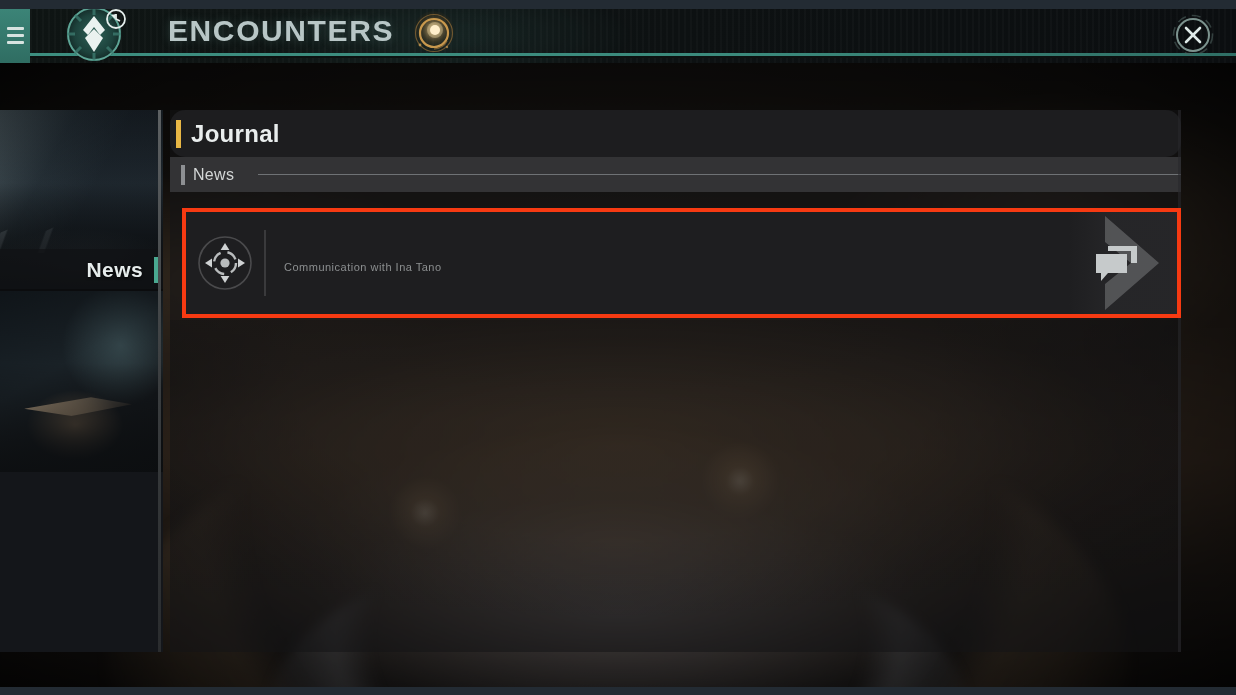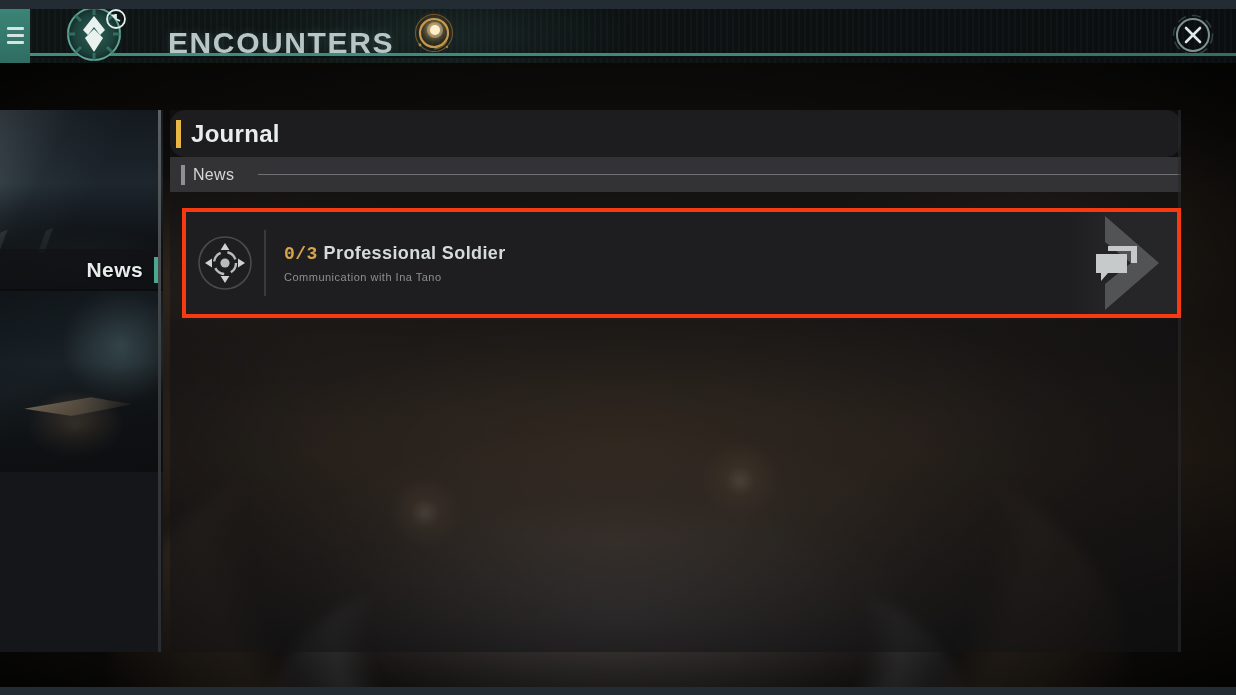--- a/index.html
+++ b/index.html
@@ -87,21 +87,21 @@
     gap: 4px; z-index: 45; cursor: pointer;
   }
   .hamburger-zone span {
     display: block; width: 17px; height: 3px; background: #d7e3e0; border-radius: 1px;
   }
 
   .emblem {
     position: absolute; left: 58px; top: 5px; width: 78px; height: 58px; z-index: 45;
   }
   .title-text {
-    position: absolute; left: 168px; top: 26px; z-index: 45;
+    position: absolute; left: 168px; top: 14px; z-index: 45;
     font-size: 30px; font-weight: 700; letter-spacing: 1.6px;
     color: #b8c6c6;
     font-family: "Liberation Sans", sans-serif;
     text-shadow: 0 0 10px rgba(120,180,170,0.25);
   }
   .orb-icon { position: absolute; left: 409px; top: 9px; width: 50px; height: 50px; z-index: 45; }
   .close-btn {
     position: absolute; right: 22px; top: 14px; width: 42px; height: 42px;
     z-index: 45; cursor: pointer;
   }
@@ -343,23 +343,20 @@
             <g fill="#cfd2d3">
               <path d="M28 8 l4.4 7 h-8.8 z"></path>
               <path d="M28 48 l4.4 -7 h-8.8 z"></path>
               <path d="M8 28 l7 -4.4 v8.8 z"></path>
               <path d="M48 28 l-7 -4.4 v8.8 z"></path>
             </g>
           </svg>
         </div>
         <div class="entry-divider"></div>
         <div class="entry-texts">
-          <div class="entry-line1">
-            <span class="entry-count">0/3</span><span class="entry-name">Professional Soldier</span>
-          </div>
           <div class="entry-line2">Communication with Ina Tano</div>
         </div>
         <div class="entry-action">
           <svg class="action-chevron" viewBox="0 0 108 102">
             <path d="M30 4 L84 51 L30 98 L30 72 L56 51 L30 30 Z" fill="#b9bcbd"></path>
           </svg>
           <svg viewBox="0 0 48 40" width="48" height="40" style="position:relative;z-index:2;margin-left:-12px">
             <path d="M15 3 h29 v17 h-6 v-12 h-23 z" fill="#c6cacb"></path>
             <path d="M3 11 h31 v19 h-19 l-7 8 v-8 h-5 z" fill="#c6cacb"></path>
           </svg>

